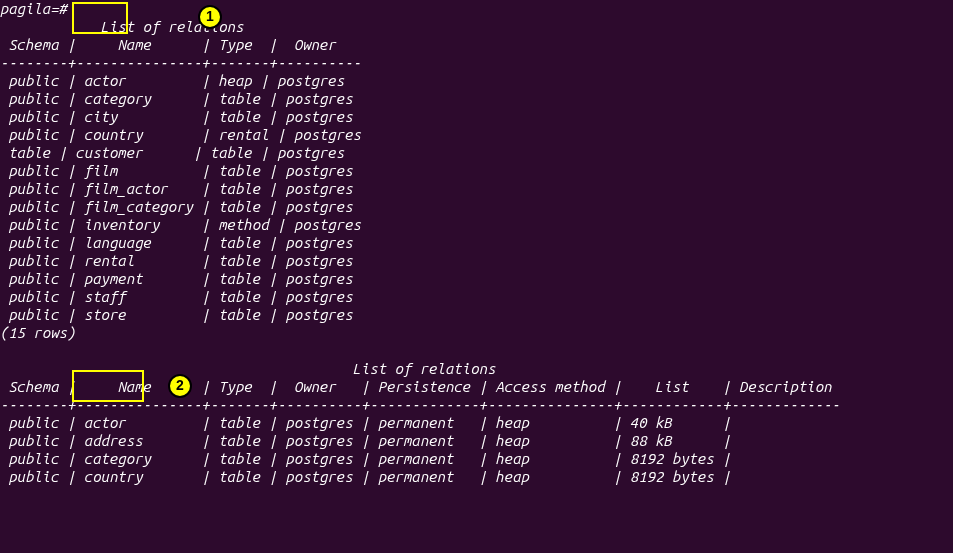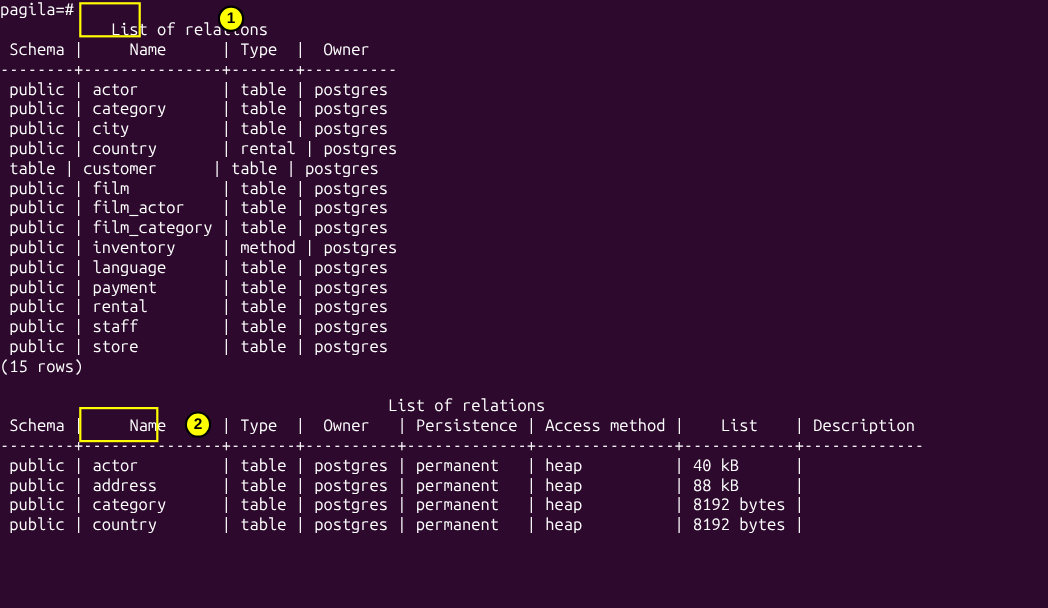--- a/index.html
+++ b/index.html
@@ -39,43 +39,44 @@
       font-family: Arial, sans-serif;
       font-size: 14px;
     }
     .terminal-content {
       position: relative;
       padding-top: 0;
     }
     .line {
       white-space: pre;
       height: 18px;
+      font-style: italic;
     }
   </style>
 </head>
 <body>
 
 <div class="terminal-content">
   <div class="line"><span>pagila=#</span></div>
   <div class="line">            <span>List of relations</span></div>
   <div class="line"> <span>Schema</span> |     <span>Name</span>      | <span>Type</span>  |  <span>Owner</span></div>
   <div class="line">--------+---------------+-------+----------</div>
   <div id="table1-rows">
-      <div class="line"> public | actor         | table | postgres</div>
+      <div class="line"> public | actor         | heap | postgres</div>
       <div class="line"> public | category      | table | postgres</div>
       <div class="line"> public | city          | table | postgres</div>
       <div class="line"> public | country       | rental | postgres</div>
       <div class="line"> table | customer      | table | postgres</div>
       <div class="line"> public | film          | table | postgres</div>
       <div class="line"> public | film_actor    | table | postgres</div>
       <div class="line"> public | film_category | table | postgres</div>
       <div class="line"> public | inventory     | method | postgres</div>
       <div class="line"> public | language      | table | postgres</div>
+      <div class="line"> public | rental        | table | postgres</div>
       <div class="line"> public | payment       | table | postgres</div>
-      <div class="line"> public | rental        | table | postgres</div>
       <div class="line"> public | staff         | table | postgres</div>
       <div class="line"> public | store         | table | postgres</div>
     </div>
   <div class="line">(15 rows)</div>
   <div class="line"> </div>
   <div class="line">                                          <span>List of relations</span></div>
   <div class="line"> <span>Schema</span> |     <span>Name</span>      | <span>Type</span>  |  <span>Owner</span>   | <span>Persistence</span> | <span>Access method</span> |    <span>List</span>    | <span>Description</span></div>
   <div class="line">--------+---------------+-------+----------+-------------+---------------+------------+-------------</div>
   <div id="table2-rows">
       <div class="line"> public | actor         | table | postgres | permanent   | heap          | 40 kB      | </div>

